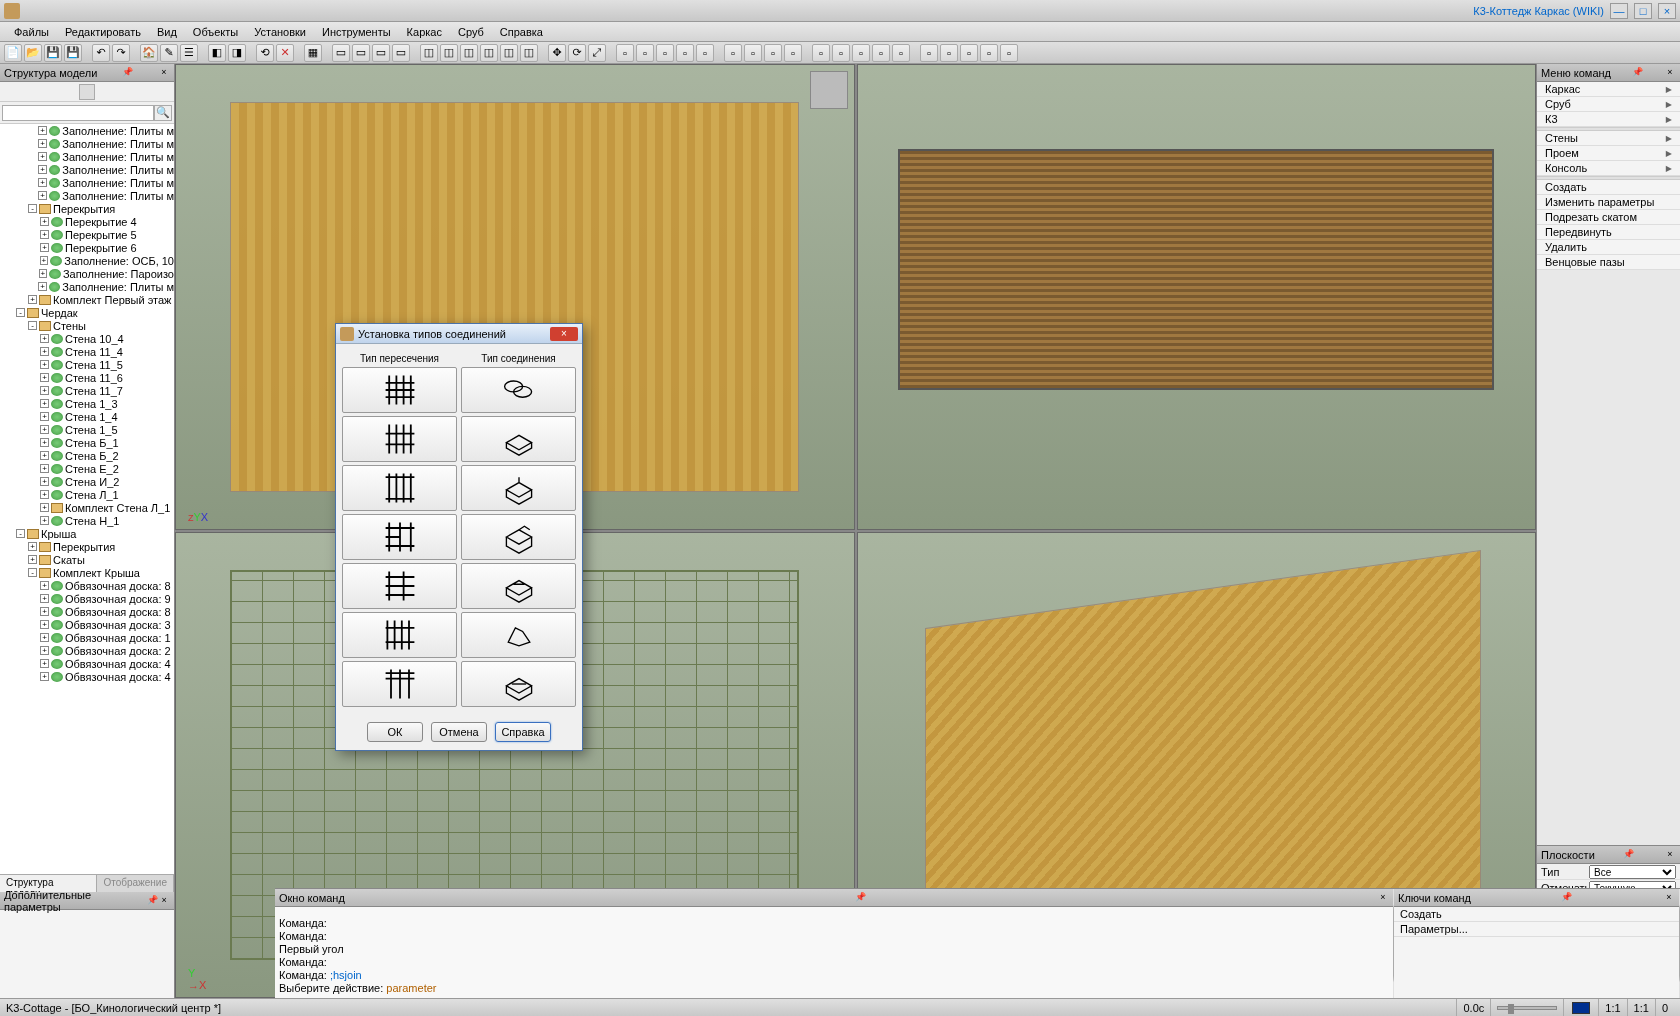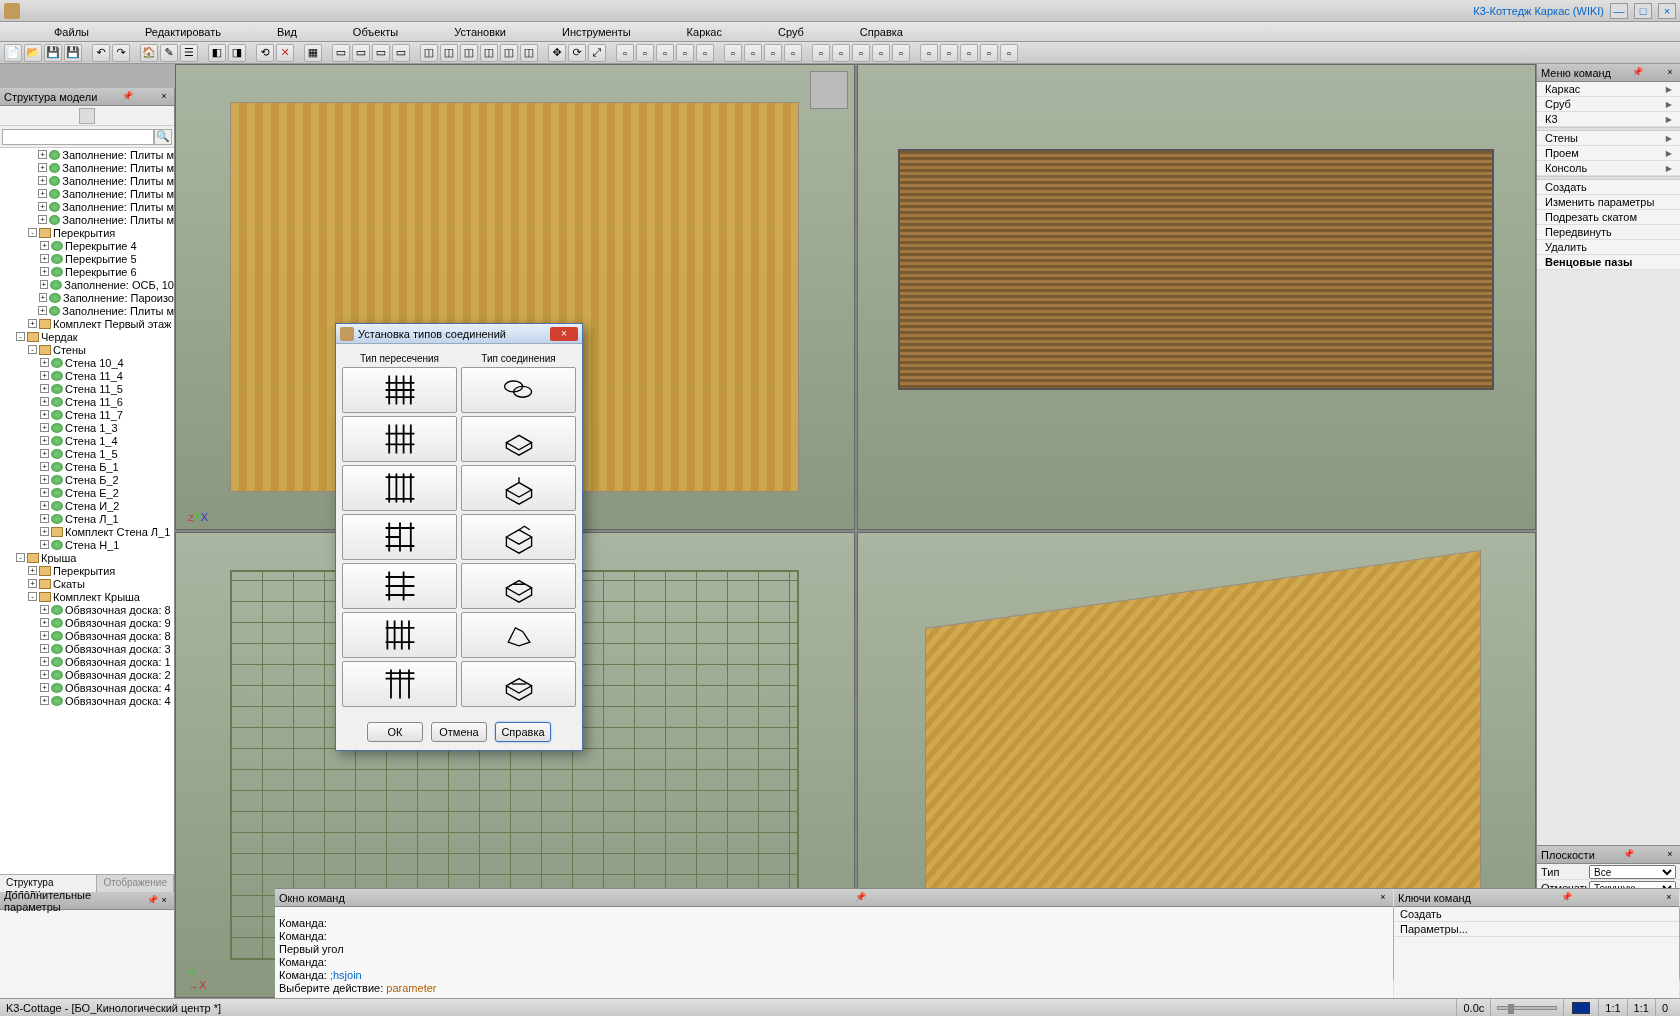--- a/index.html
+++ b/index.html
@@ -6,32 +6,32 @@
 body { background: #b0b0b0; width: 1680px; height: 1016px; overflow: hidden; position: relative; }
 
 
 .titlebar { height: 22px; background: linear-gradient(#e0e0e0,#c8c8c8); display: flex; align-items: center; padding: 0 4px; border-bottom: 1px solid #999; }
 .titlebar .app-icon { width: 16px; height: 16px; background: #c49a5a; border-radius: 2px; margin-right: 4px; }
 .titlebar .title-right { margin-left: auto; color: #0066cc; display: flex; align-items: center; gap: 6px; }
 .titlebar .wbtn { width: 18px; height: 16px; background: #ddd; border: 1px solid #999; display: inline-flex; align-items: center; justify-content: center; cursor: default; }
 
 
 .menubar { height: 20px; background: linear-gradient(#e8e8e8,#d4d4d4); display: flex; align-items: center; padding: 0 6px; border-bottom: 1px solid #999; }
-.menubar span { padding: 2px 8px; cursor: default; margin-left: 40px; }
+.menubar span { padding: 2px 8px; cursor: default; }
 
 
 .toolbar { height: 22px; background: linear-gradient(#e0e0e0,#c8c8c8); display: flex; align-items: center; padding: 0 4px; border-bottom: 1px solid #999; gap: 2px; }
 .tbtn { width: 18px; height: 18px; background: linear-gradient(#f0f0f0,#d8d8d8); border: 1px solid #aaa; border-radius: 2px; display: inline-flex; align-items: center; justify-content: center; }
 .tbtn.sep { width: 6px; background: none; border: none; }
 
 
 .main { position: absolute; top: 64px; left: 0; right: 0; bottom: 18px; display: flex; }
 
 
-.left-panel { width: 175px; background: #e8e8e8; border-right: 1px solid #888; display: flex; flex-direction: column; margin-top: 24px; }
+.left-panel { width: 175px; background: #e8e8e8; border-right: 1px solid #888; display: flex; flex-direction: column; }
 .panel-header { height: 18px; background: linear-gradient(#c8c8c8,#b0b0b0); border-bottom: 1px solid #888; display: flex; align-items: center; padding: 0 4px; font-size: 10px; }
 .panel-header .pclose { margin-left: auto; width: 12px; height: 12px; font-size: 9px; text-align: center; }
 .tree-tools { height: 20px; display: flex; align-items: center; justify-content: center; border-bottom: 1px solid #ccc; background: #f0f0f0; }
 .tree-tools .tticon { width: 16px; height: 16px; background: #ddd; border: 1px solid #aaa; }
 .search-row { height: 22px; display: flex; align-items: center; padding: 2px; background: #f0f0f0; border-bottom: 1px solid #ccc; }
 .search-row input { flex: 1; height: 16px; border: 1px solid #aaa; padding: 0 2px; font-size: 10px; }
 .search-row .sicon { width: 18px; height: 16px; border: 1px solid #aaa; background: #eee; display: flex; align-items: center; justify-content: center; }
 .tree { flex: 1; overflow: auto; background: #fff; font-size: 10px; }
 .tree-item { display: flex; align-items: center; height: 13px; padding-left: 4px; white-space: nowrap; }
 .tree-item .tindent { display: inline-block; }
@@ -53,21 +53,21 @@
 .viewport .axes { position: absolute; bottom: 6px; left: 12px; font-size: 9px; }
 .viewport .vcube { position: absolute; top: 6px; right: 6px; width: 38px; height: 38px; background: #bbb; border: 1px solid #888; font-size: 7px; }
 .building-3d { position: absolute; inset: 8%; background: repeating-linear-gradient(90deg,#d4a94a 0 8px,#c79638 8px 16px); opacity: 0.9; border: 1px solid #987; }
 .building-elev { position: absolute; left: 6%; right: 6%; top: 18%; bottom: 30%; background: repeating-linear-gradient(0deg,#7a5a30 0 3px,#a07840 3px 6px); border: 2px solid #555; }
 .building-plan { position: absolute; left: 8%; right: 8%; top: 8%; bottom: 8%; border: 2px solid #6a7a50; background: repeating-linear-gradient(0deg, transparent 0 20px, #6a7a50 20px 21px), repeating-linear-gradient(90deg, transparent 0 30px, #6a7a50 30px 31px); }
 .building-iso { position: absolute; left: 10%; right: 8%; top: 12%; bottom: 12%; background: repeating-linear-gradient(135deg,#d4a94a 0 6px,#c79638 6px 12px); transform: skewY(-8deg); border: 1px solid #987; opacity: 0.92; }
 
 
 .right-panel { width: 144px; background: #e8e8e8; border-left: 1px solid #888; display: flex; flex-direction: column; }
 .rmenu-item { height: 15px; display: flex; align-items: center; padding: 0 8px; background: #f4f4f4; border-bottom: 1px solid #ddd; font-size: 10px; }
-.rmenu-item.bold { font-weight: bold; }
+.rmenu-item.bold { font-weight: normal; }
 .rmenu-item .rarrow { margin-left: auto; font-size: 8px; color: #666; }
 .rmenu-sep { height: 4px; background: #e0e0e0; border-top: 1px solid #ccc; border-bottom: 1px solid #ccc; }
 .rspacer { flex: 1; background: #e8e8e8; }
 
 .planes-panel { border-top: 1px solid #888; }
 .planes-row { display: flex; align-items: center; height: 16px; padding: 0 4px; font-size: 10px; background: #f0f0f0; border-bottom: 1px solid #ddd; }
 .planes-row select, .planes-row input { font-size: 10px; height: 14px; }
 .planes-table { background: #fff; font-size: 10px; }
 .planes-table .prow { display: flex; height: 14px; align-items: center; border-bottom: 1px solid #eee; }
 .planes-table .prow.sel { background: #3d6db5; color: #fff; }

